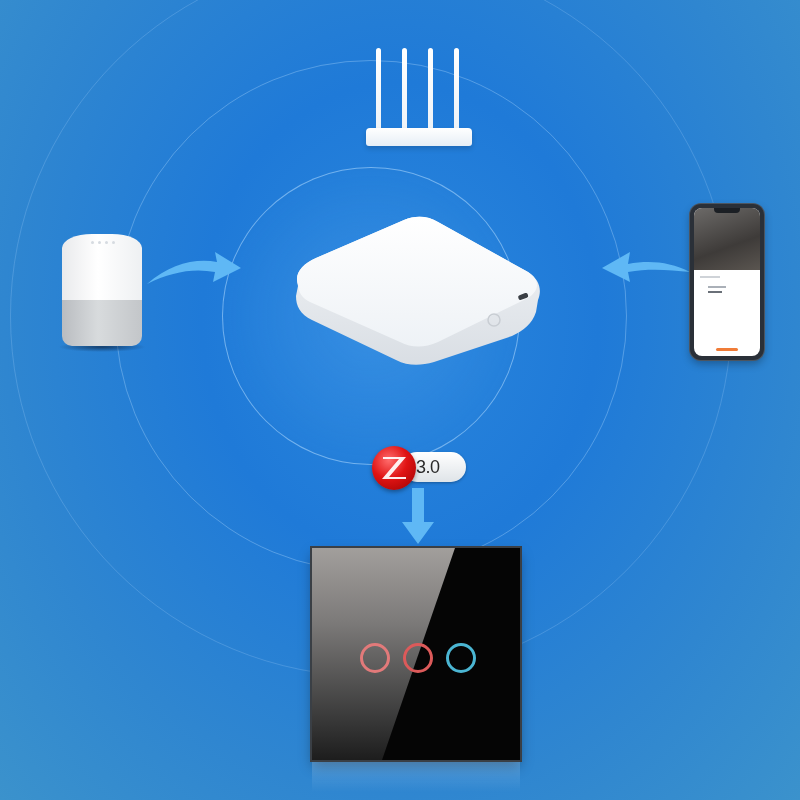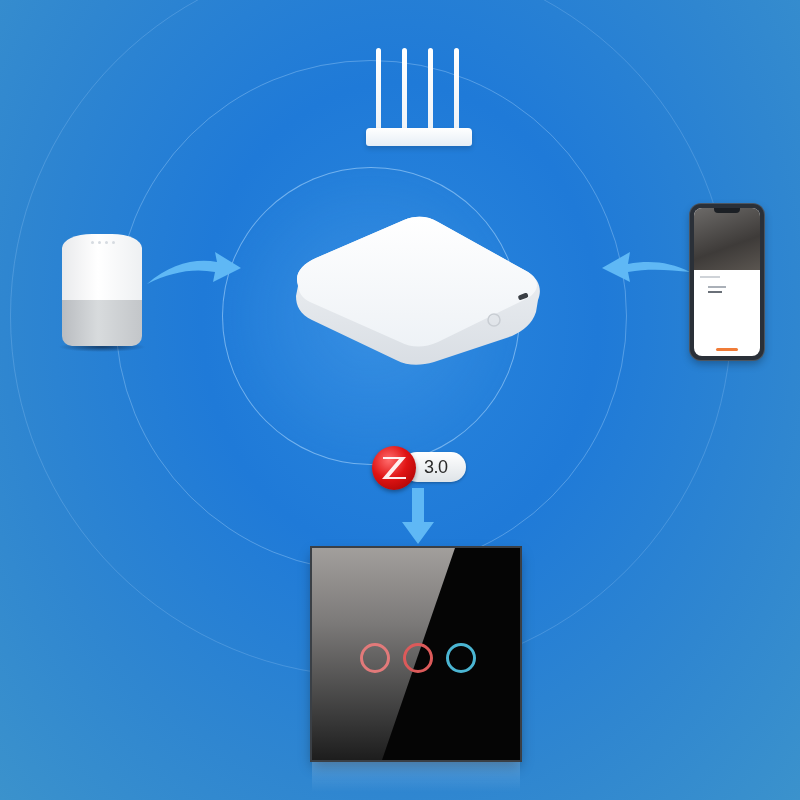--- a/index.html
+++ b/index.html
@@ -41,21 +41,21 @@
   .phone .line{position:absolute;height:2px;background:#cfd3d8;}
   .phone .bar{position:absolute;left:22px;top:140px;width:22px;height:3px;background:#f07c38;border-radius:2px;}
 
   
   .arrow{position:absolute;}
 
   
   .zig{position:absolute;left:372px;top:446px;width:96px;height:44px;}
   .zig .pill{position:absolute;left:30px;top:6px;width:64px;height:30px;background:linear-gradient(#ffffff,#dfe4e8);
     border-radius:15px;box-shadow:0 1px 3px rgba(0,0,0,0.3);}
-  .zig .txt{position:absolute;left:52px;top:11px;font-size:18px;color:#2a2a2a;font-weight:400;letter-spacing:-0.5px;}
+  .zig .txt{position:absolute;left:44px;top:11px;font-size:18px;color:#2a2a2a;font-weight:400;letter-spacing:-0.5px;}
   .zig .ball{position:absolute;left:0;top:0;width:44px;height:44px;border-radius:50%;
     background:radial-gradient(circle at 38% 32%, #ff6c6c 0%, #e01414 45%, #9c0000 100%);box-shadow:0 2px 4px rgba(0,0,0,0.35);}
   .zig .ball svg{position:absolute;left:8px;top:9px;}
 
   
   .switch{position:absolute;left:312px;top:548px;width:208px;height:212px;background:#050505;overflow:hidden;
     box-shadow:0 0 0 2px #3a3f45, 0 6px 12px rgba(0,0,0,0.35);}
   .switch .gloss{position:absolute;left:0;top:0;width:208px;height:212px;
     background:linear-gradient(180deg,#a29f9c 0%,#7c7a79 35%,#3a3a3a 80%,#1d1d1d 100%);
     clip-path:polygon(0 0, 143px 0, 70px 212px, 0 212px);}

